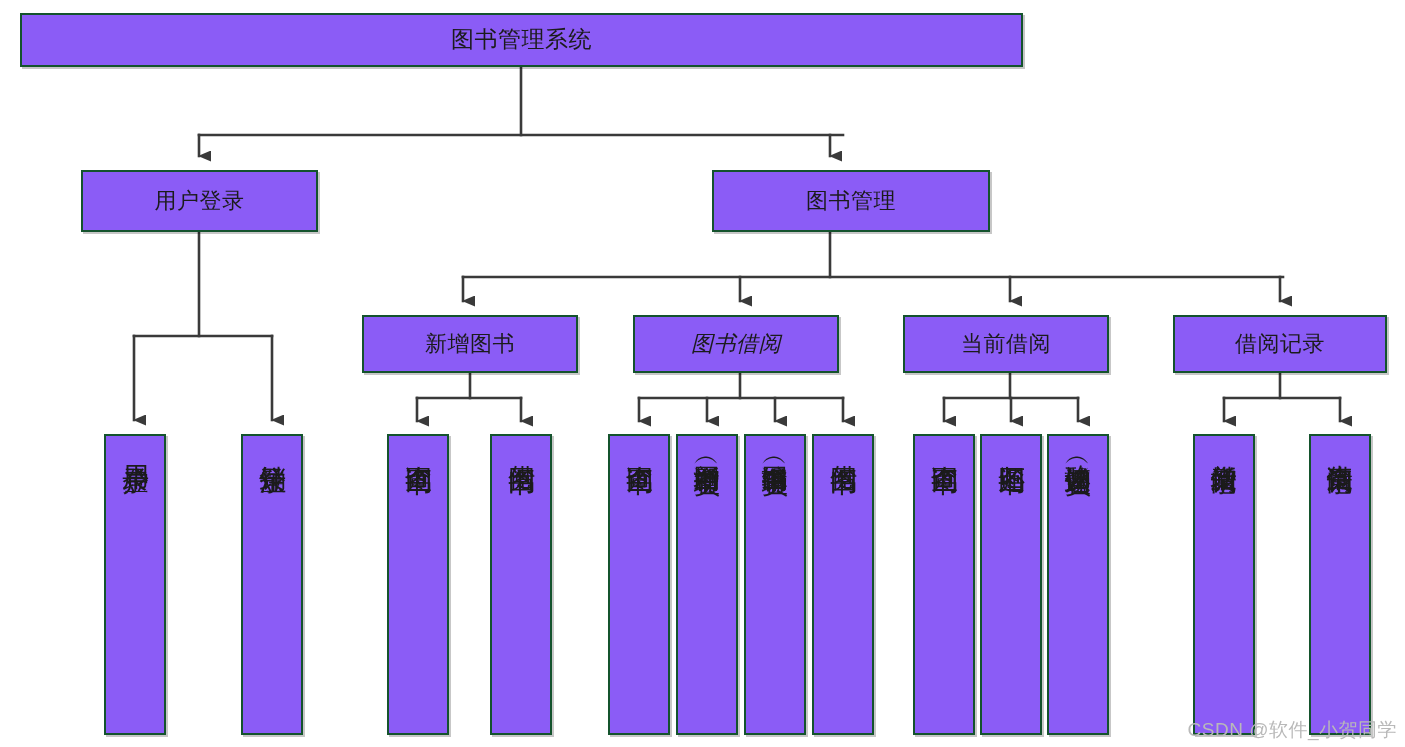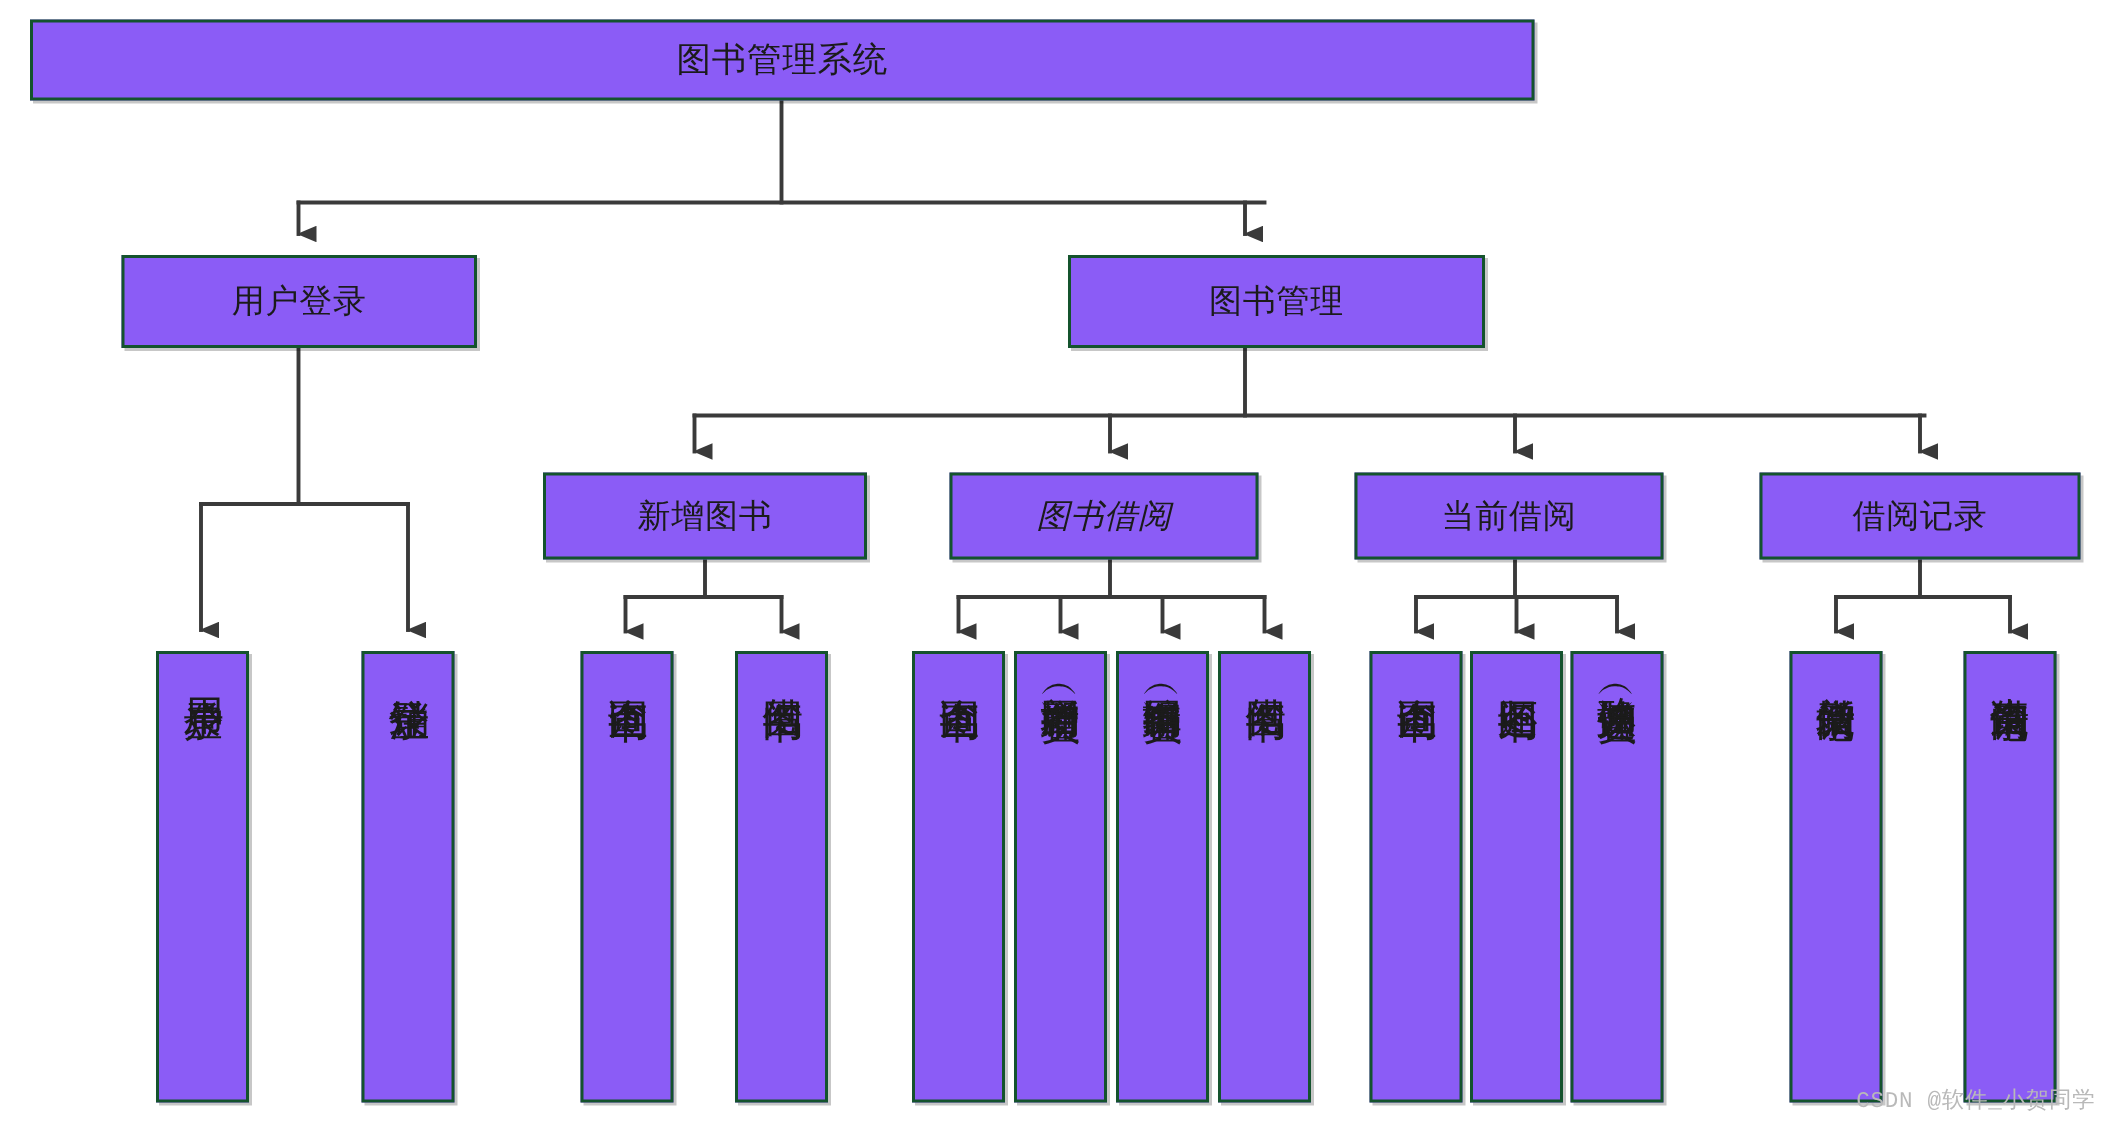--- a/index.html
+++ b/index.html
@@ -68,25 +68,24 @@
     stroke-width: 2.6;
     fill: none;
     stroke-linecap: square;
   }
   .arrowhead { fill: #3a3a3a; }
 
   #watermark {
     position: absolute;
     right: 8px;
     bottom: 4px;
-    font-size: 15px;
+    font-size: 19px;
     color: #b9b9b9;
     white-space: nowrap;
     letter-spacing: 0.5px;
-    font-family: Liberation Mono, monospace;
   }
 </style>
 </head>
 <body>
 
 <div id="canvas">
 
   <svg class="wires" viewBox="0 0 1405 747">
     <defs>
       <marker id="ah" markerWidth="11" markerHeight="13" refX="5.5" refY="12" orient="auto" markerUnits="userSpaceOnUse">

